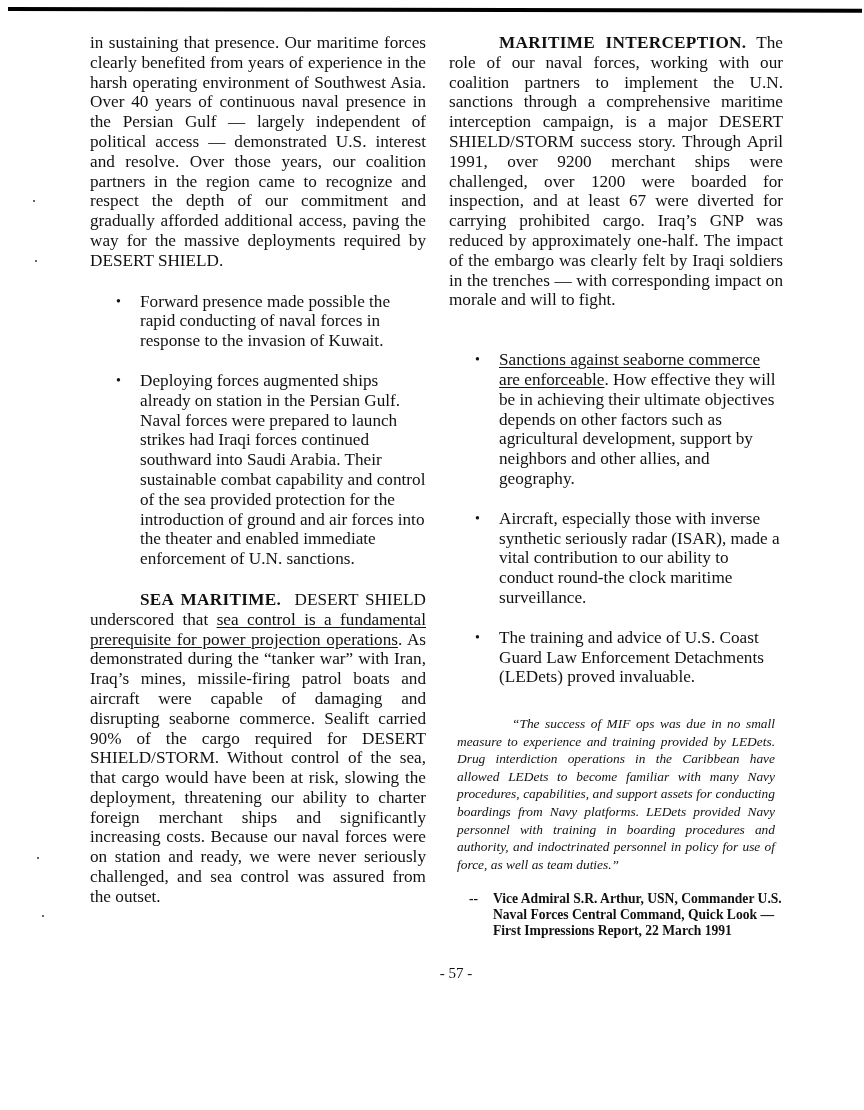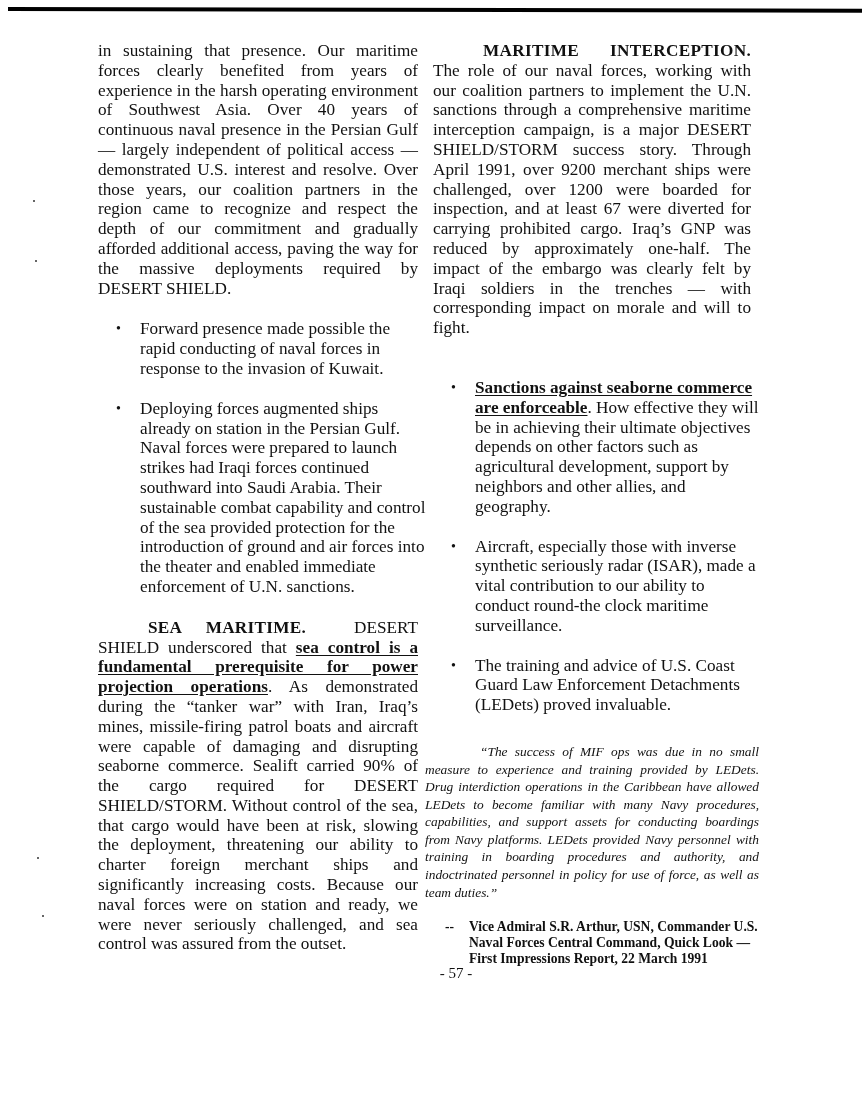--- a/index.html
+++ b/index.html
@@ -10,33 +10,33 @@
   }
   .top-rule {
     position: absolute; left: 8px; top: 7px; width: 854px; height: 4px;
     background: #000; transform: rotate(0.12deg); transform-origin: left center;
   }
   .col {
     position: absolute; top: 33px;
     font-size: 17.2px; line-height: 19.8px;
   }
   .col-left { left: 90px; width: 336px; }
-  .col-right { left: 425px; width: 334px; }
-  .para { margin: 8px; text-align: justify; text-align-last: left; }
+  .col-right { left: 449px; width: 334px; }
+  .para { margin: 0; text-align: justify; text-align-last: left; }
   .indent { text-indent: 50px; }
   .heading { font-weight: bold; letter-spacing: 0.3px; }
-  .u { text-decoration: underline; text-underline-offset: 2px; font-weight: bold; }
+  .u { text-decoration: underline; text-underline-offset: 2px; }
   ul.bullets { list-style: none; margin: 0; padding: 0; }
   ul.bullets li { position: relative; padding-left: 50px; margin: 0; text-align: left; }
   ul.bullets li .dot {
     position: absolute; left: 26px; top: 0; font-size: 14px;
   }
   .quote {
     font-style: italic; font-size: 13.4px; line-height: 17.6px; text-align: justify; text-align-last: left;
-    margin: 0;
+    margin: 8px;
   }
   .quote.indent { text-indent: 55px; }
   .attrib {
     position: relative; padding-left: 44px; font-weight: bold; font-size: 13.6px; line-height: 16px;
   }
   .attrib .dash { position: absolute; left: 20px; top: 0; }
   .page-num {
     position: absolute; left: 0; width: 864px; top: 965px; text-align: center; font-size: 15px; padding-left: 24px;
   }
   .speck { position: absolute; width: 2px; height: 2px; background: #333; border-radius: 1px; }

